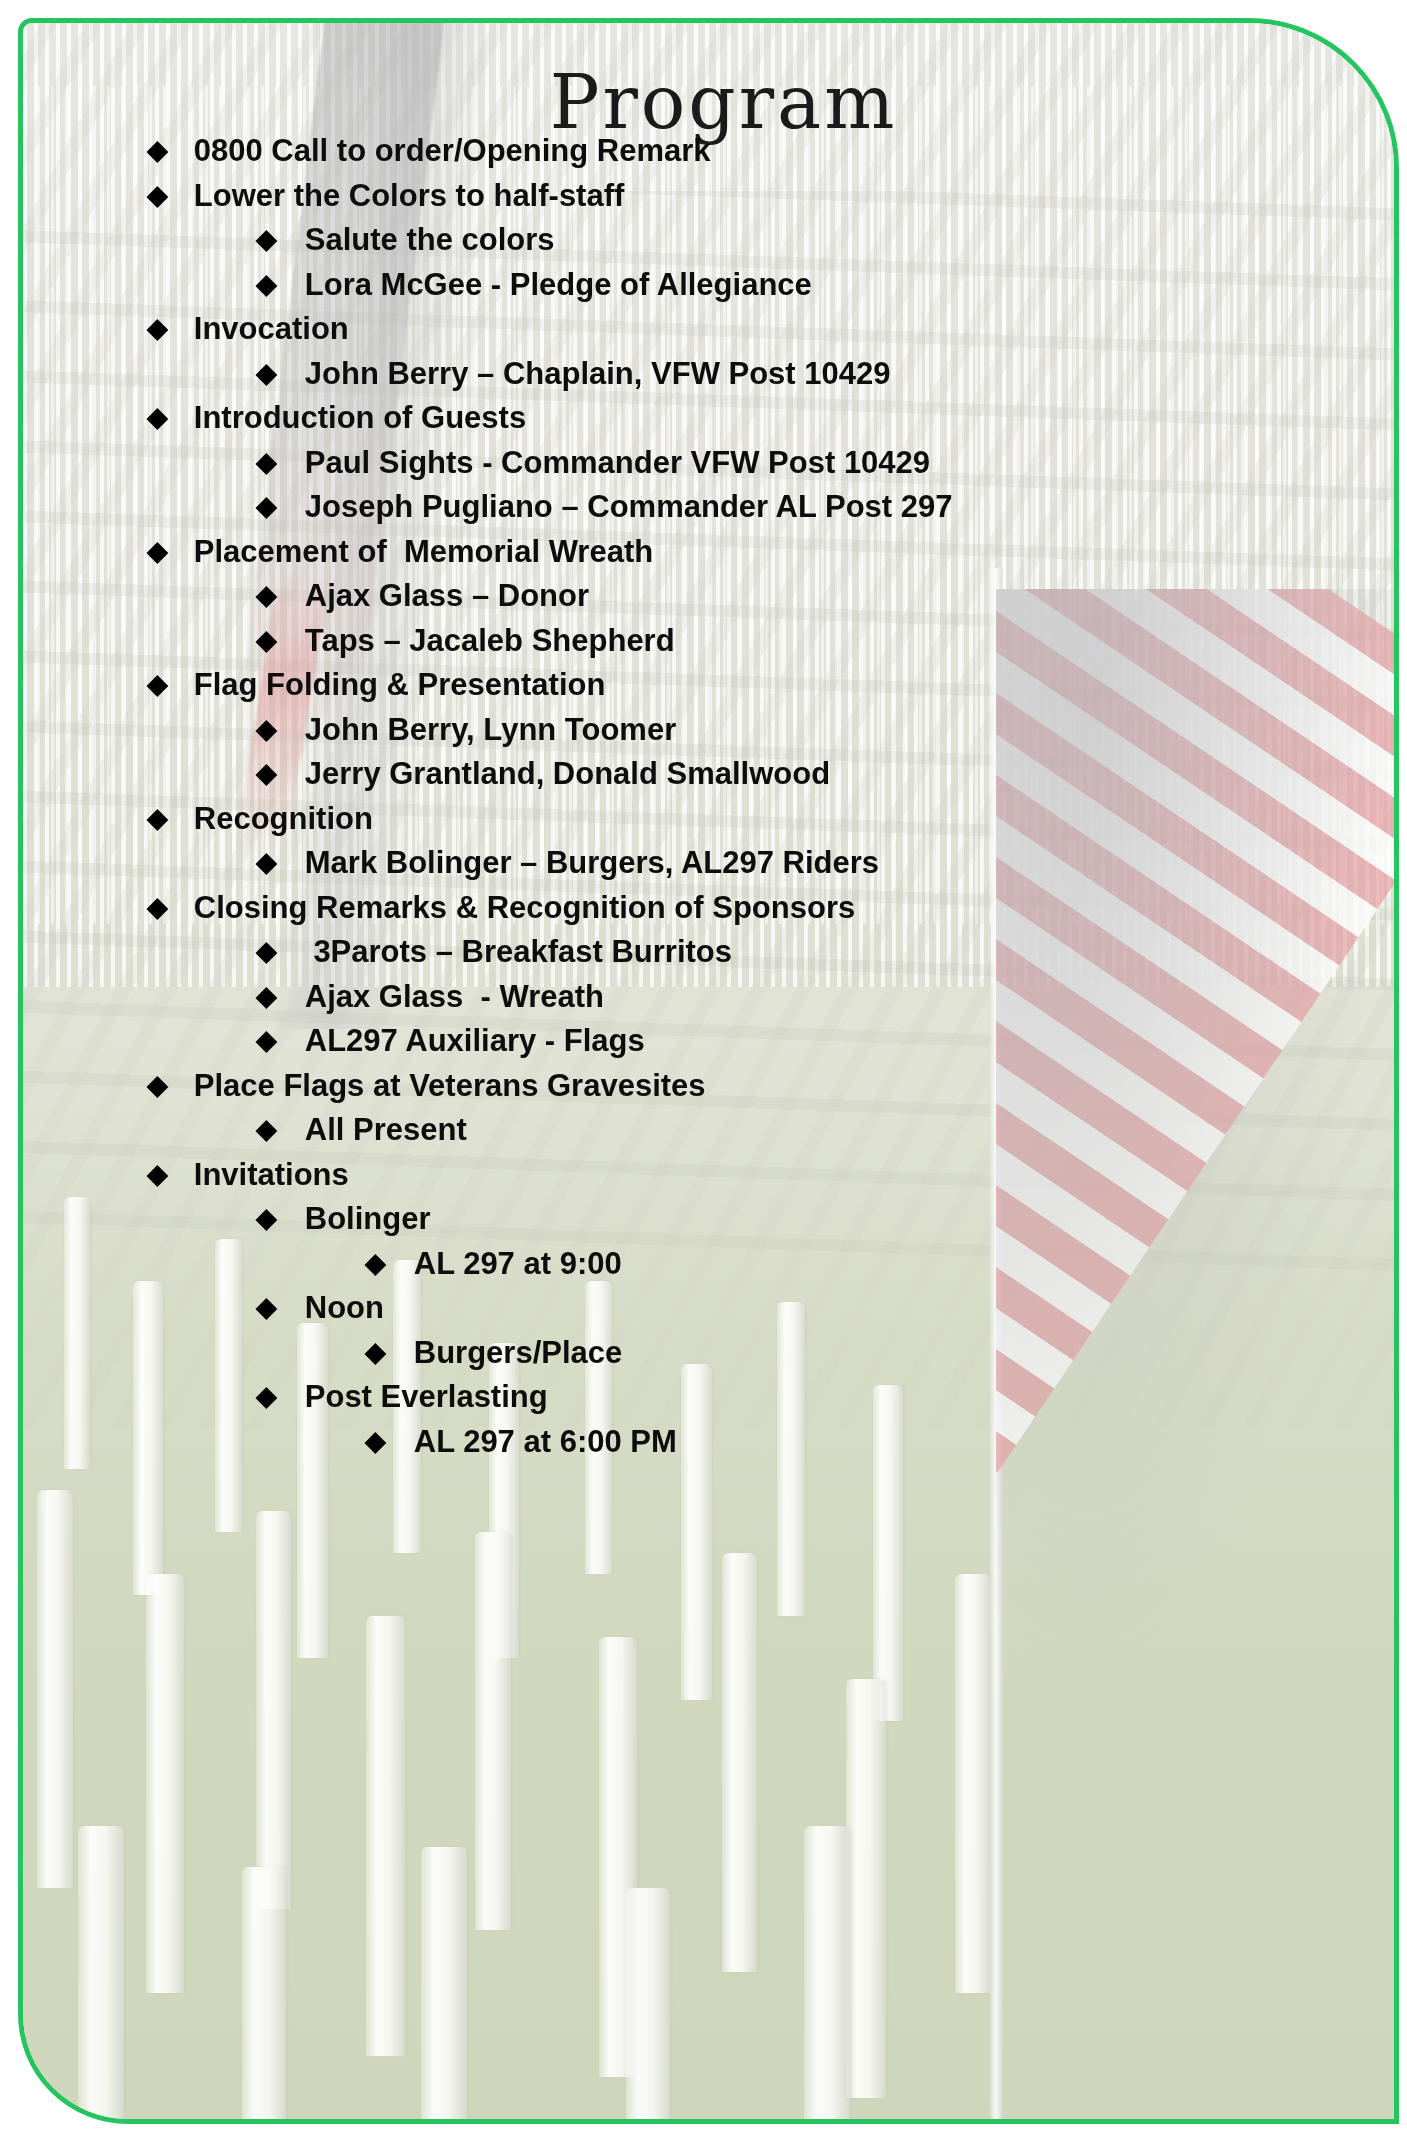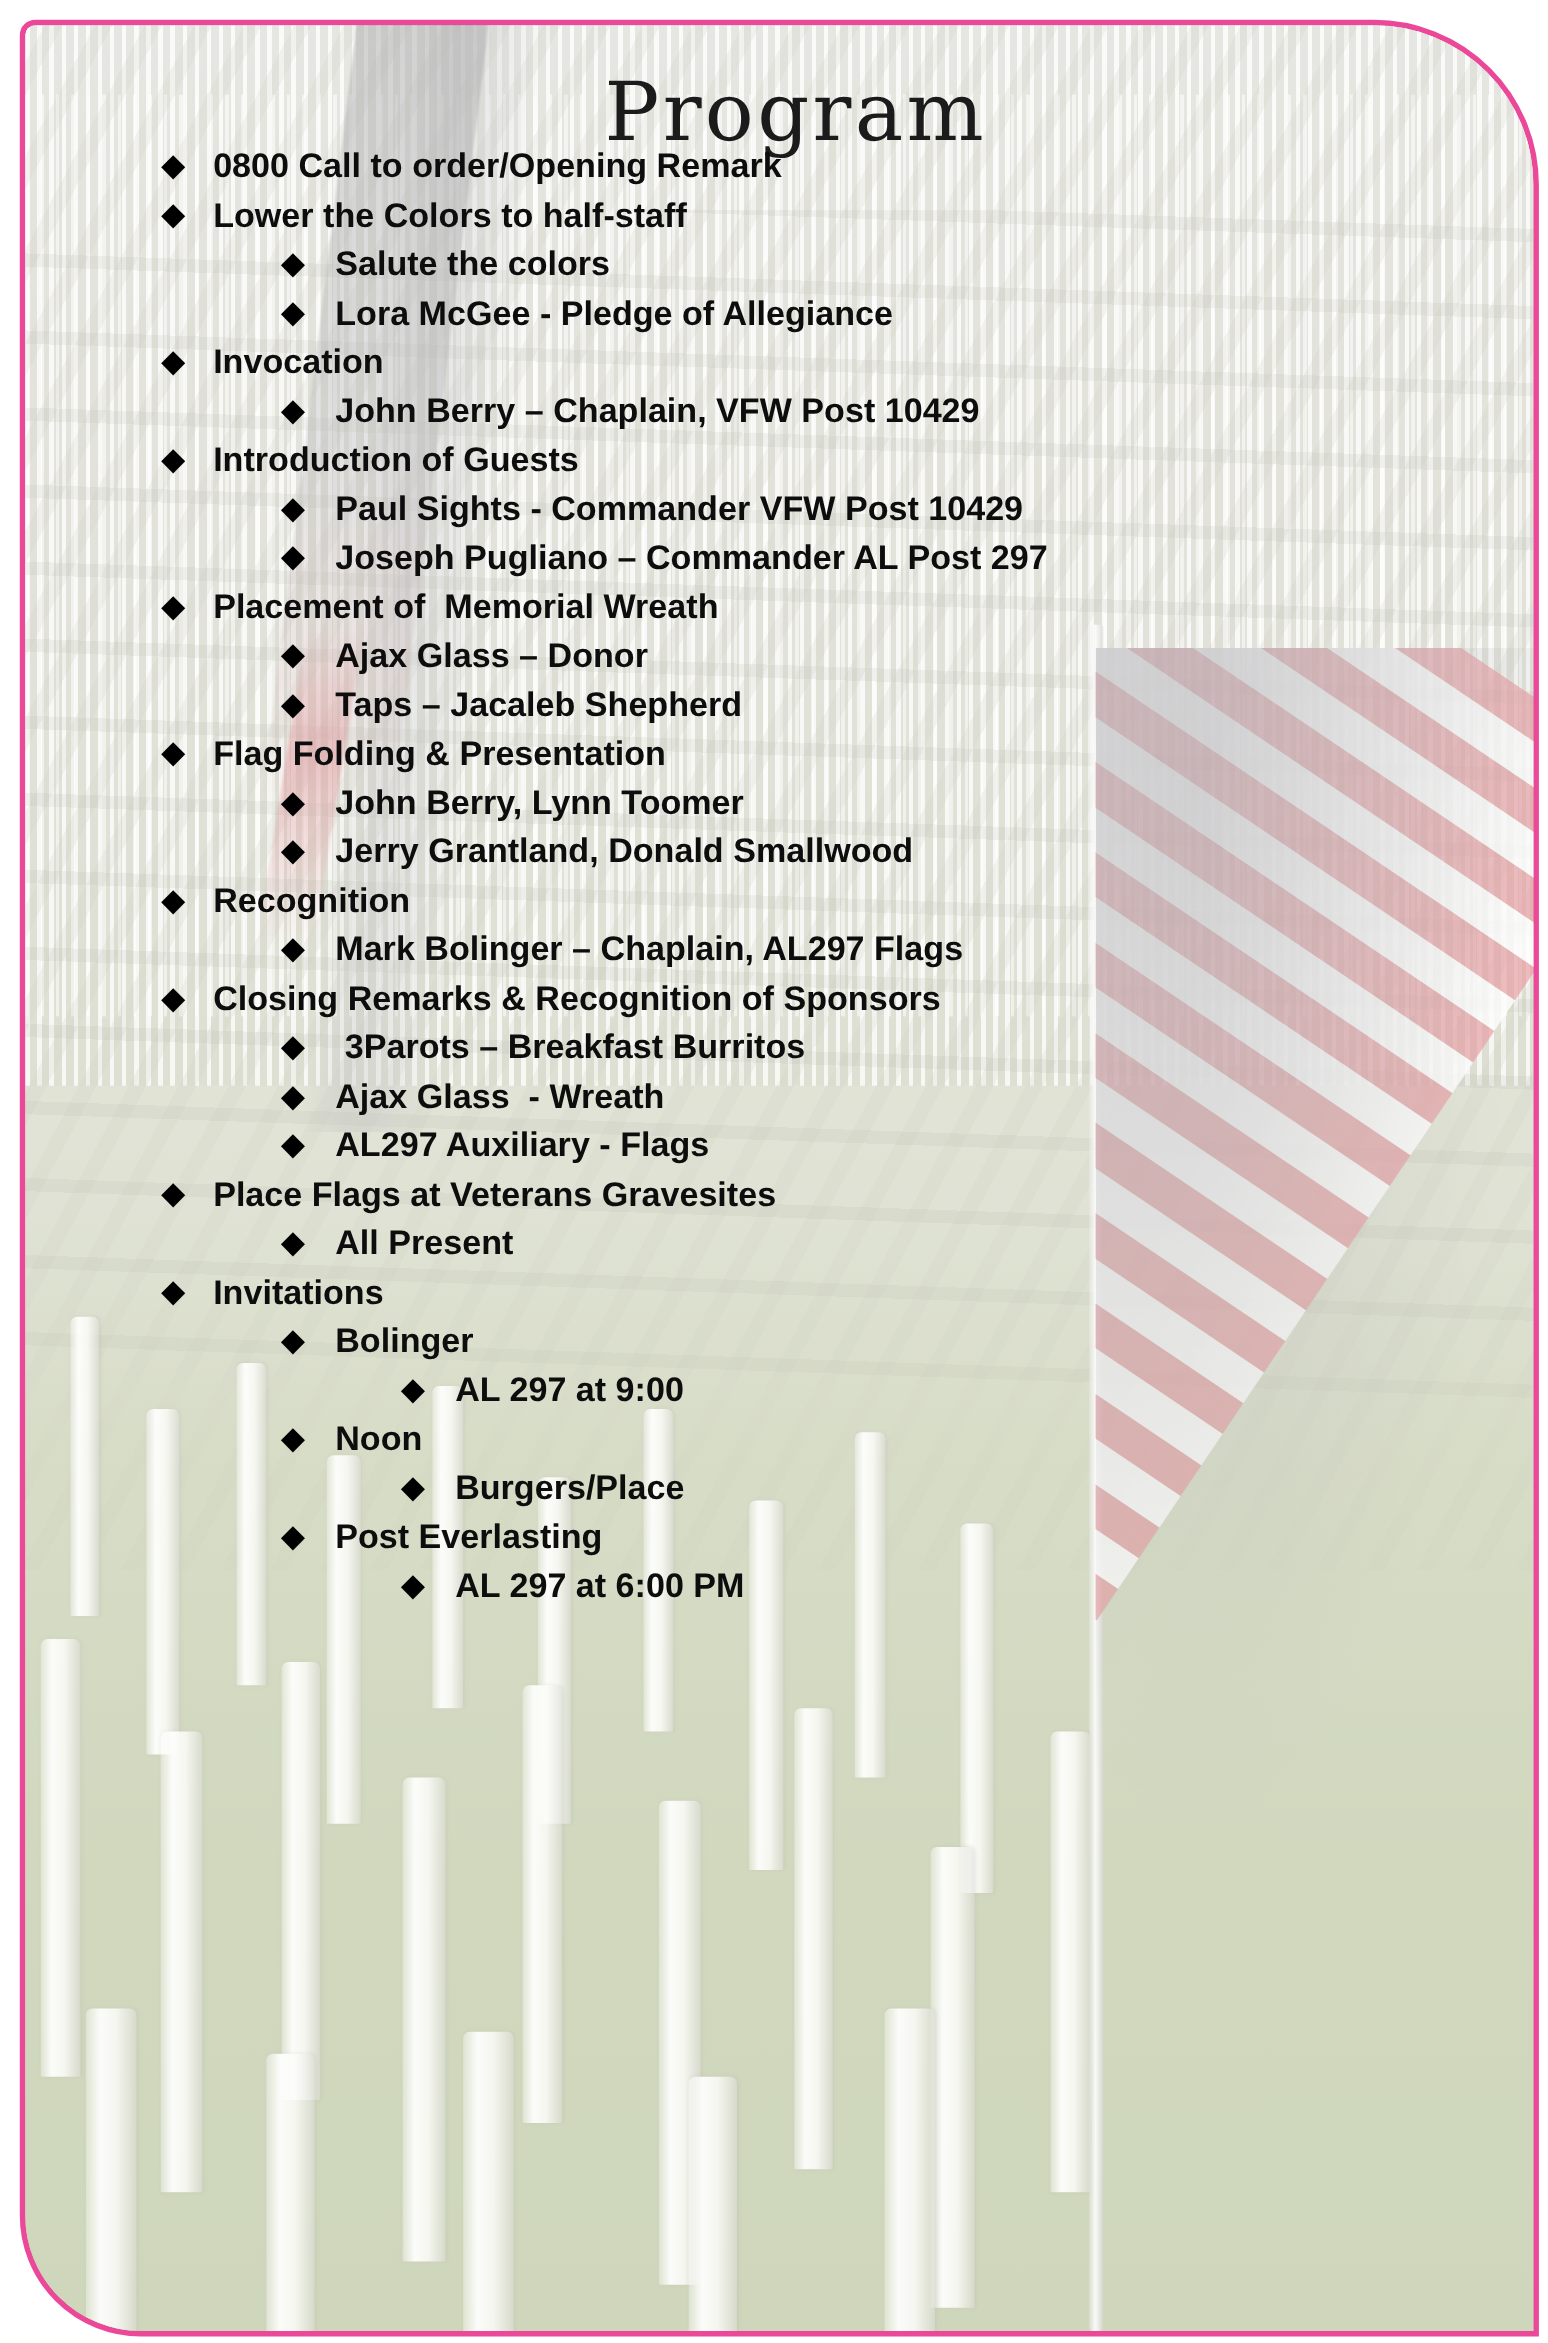--- a/index.html
+++ b/index.html
@@ -15,21 +15,21 @@
   }
 
   
   .poster {
     position: absolute;
     left: 18px;
     top: 18px;
     width: 1381px;
     height: 2106px;
     box-sizing: border-box;
-    border: 5px solid #ec4899;
+    border: 5px solid #22c55e;
     border-radius: 14px 150px 0px 110px;
     overflow: hidden;
     background: #e9e9e0;
   }
 
   
   .bg {
     position: absolute;
     inset: 0;
     overflow: hidden;
@@ -334,21 +334,21 @@
         <div class="item lvl1"><span class="bullet">◆</span><span class="label">Introduction of Guests</span></div>
         <div class="item lvl2"><span class="bullet">◆</span><span class="label">Paul Sights - Commander VFW Post 10429</span></div>
         <div class="item lvl2"><span class="bullet">◆</span><span class="label">Joseph Pugliano – Commander AL Post 297</span></div>
         <div class="item lvl1"><span class="bullet">◆</span><span class="label">Placement of  Memorial Wreath</span></div>
         <div class="item lvl2"><span class="bullet">◆</span><span class="label">Ajax Glass – Donor</span></div>
         <div class="item lvl2"><span class="bullet">◆</span><span class="label">Taps – Jacaleb Shepherd</span></div>
         <div class="item lvl1"><span class="bullet">◆</span><span class="label">Flag Folding &amp; Presentation</span></div>
         <div class="item lvl2"><span class="bullet">◆</span><span class="label">John Berry, Lynn Toomer</span></div>
         <div class="item lvl2"><span class="bullet">◆</span><span class="label">Jerry Grantland, Donald Smallwood</span></div>
         <div class="item lvl1"><span class="bullet">◆</span><span class="label">Recognition</span></div>
-        <div class="item lvl2"><span class="bullet">◆</span><span class="label">Mark Bolinger – Chaplain, AL297 Flags</span></div>
+        <div class="item lvl2"><span class="bullet">◆</span><span class="label">Mark Bolinger – Burgers, AL297 Riders</span></div>
         <div class="item lvl1"><span class="bullet">◆</span><span class="label">Closing Remarks &amp; Recognition of Sponsors</span></div>
         <div class="item lvl2"><span class="bullet">◆</span><span class="label"> 3Parots – Breakfast Burritos</span></div>
         <div class="item lvl2"><span class="bullet">◆</span><span class="label">Ajax Glass  - Wreath</span></div>
         <div class="item lvl2"><span class="bullet">◆</span><span class="label">AL297 Auxiliary - Flags</span></div>
         <div class="item lvl1"><span class="bullet">◆</span><span class="label">Place Flags at Veterans Gravesites</span></div>
         <div class="item lvl2"><span class="bullet">◆</span><span class="label">All Present</span></div>
         <div class="item lvl1"><span class="bullet">◆</span><span class="label">Invitations</span></div>
         <div class="item lvl2"><span class="bullet">◆</span><span class="label">Bolinger</span></div>
         <div class="item lvl3"><span class="bullet">◆</span><span class="label">AL 297 at 9:00</span></div>
         <div class="item lvl2"><span class="bullet">◆</span><span class="label">Noon</span></div>

